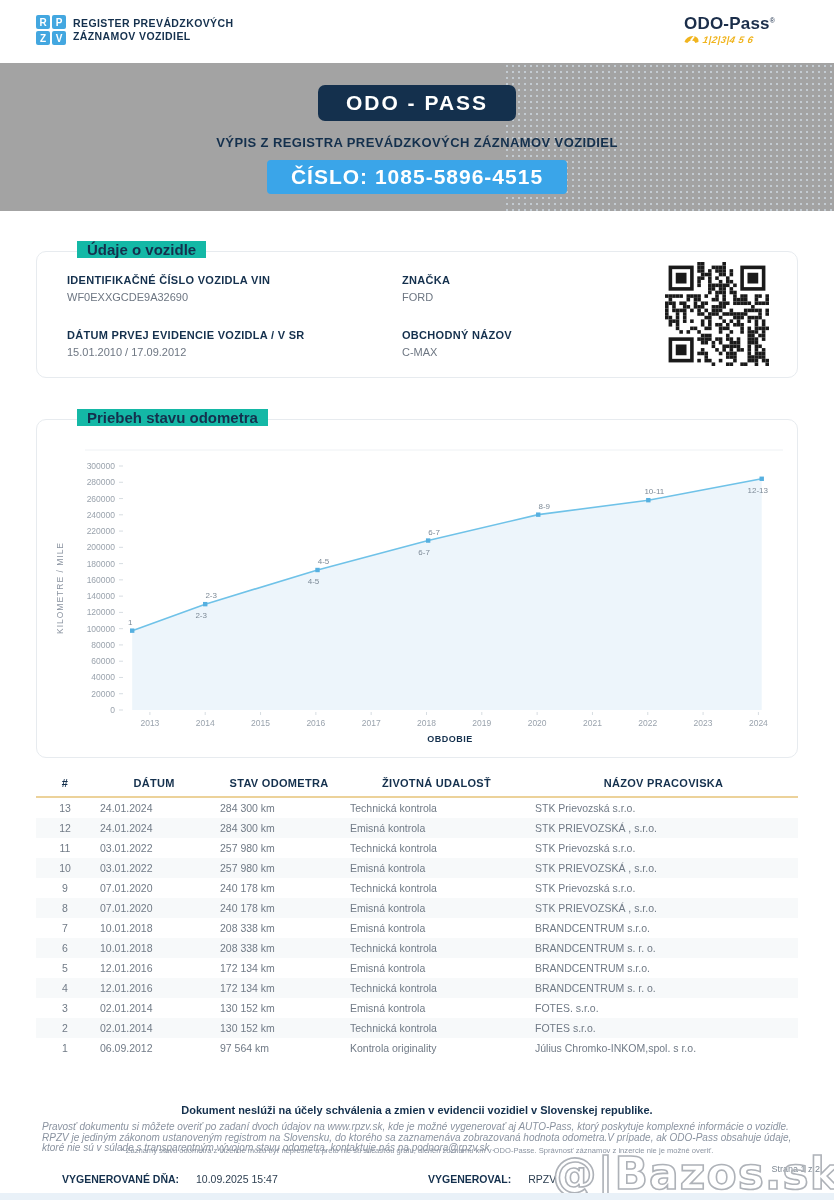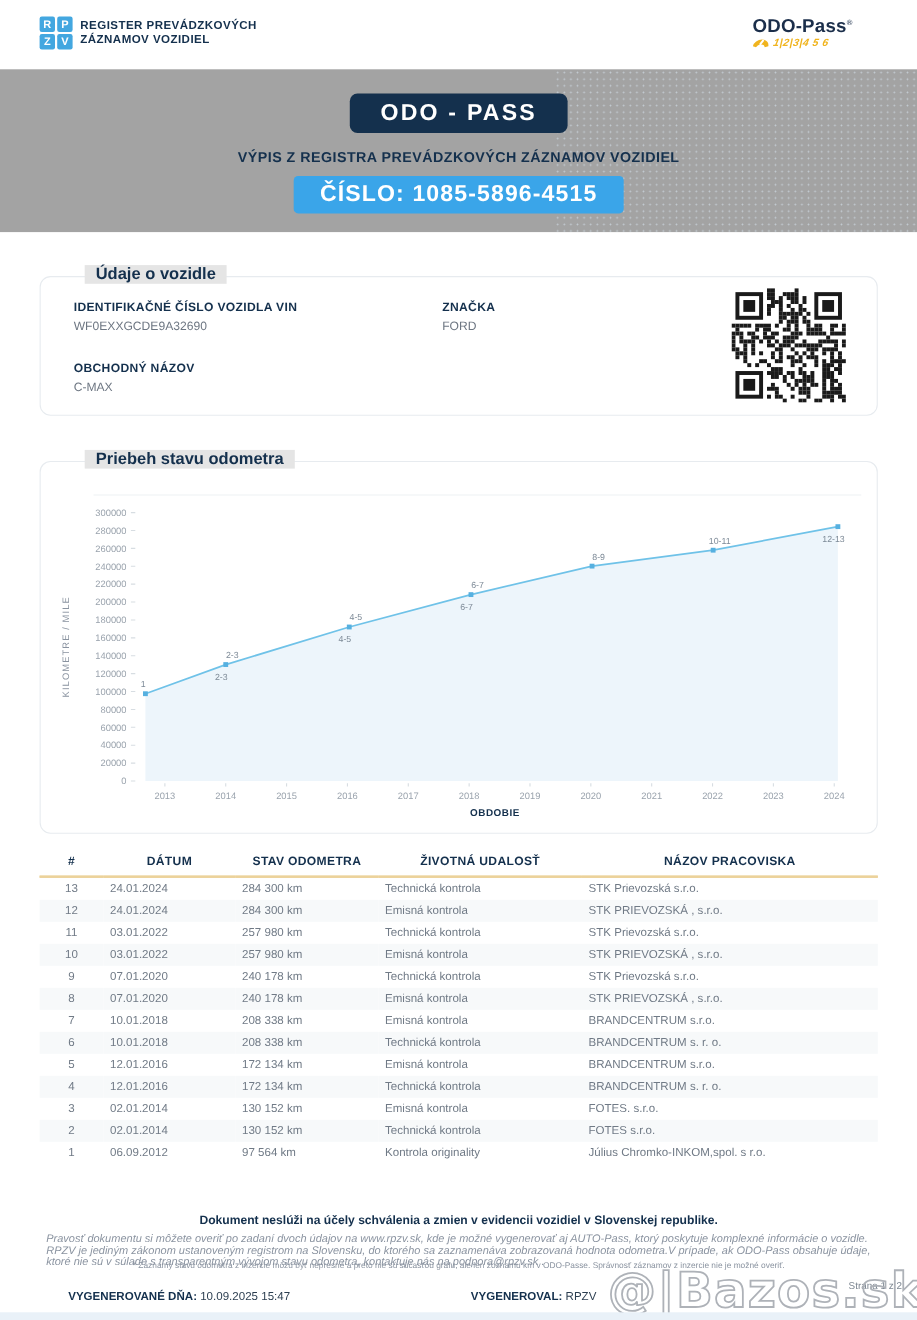--- a/index.html
+++ b/index.html
@@ -27,21 +27,21 @@
   .hero-inner{position:absolute;left:0;top:0;width:834px;height:148px;
     display:flex;flex-direction:column;align-items:center;}
   .hero-badge{margin-top:22px;background:#14304d;color:#fff;border-radius:7px;
     padding:6px 28px;font-size:21px;font-weight:bold;letter-spacing:2px;}
   .hero-subtitle{margin-top:14px;font-size:13px;font-weight:bold;color:#14304d;letter-spacing:.4px;}
   .hero-number{margin-top:10px;background:#3aa5e9;color:#fff;border-radius:4px;
     padding:5px 24px;font-size:21px;font-weight:bold;letter-spacing:1px;}
 
   
   .card{position:absolute;left:36px;width:762px;border:1px solid #e7ebef;border-radius:10px;background:#fff;}
-  .card-legend{position:absolute;top:-11px;left:40px;background:#e5e5e5;padding:0 10px;
+  .card-legend{position:absolute;top:-11px;left:40px;background:#14b8a6;padding:0 10px;
     font-size:15px;font-weight:bold;color:#14304d;}
   .vehicle-card{top:251px;height:127px;}
   .vehicle-grid{position:absolute;left:30px;top:22px;width:600px;
     display:grid;grid-template-columns:335px 265px;row-gap:26px;}
   .field-label{font-size:11px;font-weight:bold;color:#14304d;letter-spacing:.3px;}
   .field-value{font-size:11px;color:#6d7682;margin-top:5px;}
   .qr{position:absolute;right:28px;top:10px;width:104px;height:104px;}
 
   .chart-card{top:419px;height:339px;}
   .chart-wrap{position:absolute;left:12px;top:24px;}
@@ -62,21 +62,21 @@
   .disclaimer-bold{position:absolute;left:0;top:1104px;width:834px;text-align:center;
     font-size:11px;font-weight:bold;color:#14304d;}
   .disclaimer-small{position:absolute;left:42px;top:1122px;width:750px;text-align:left;
     font-size:10px;line-height:10.5px;color:#8a93a0;font-style:italic;}
   .disclaimer-small2{position:absolute;left:42px;top:1146px;width:750px;text-align:center;
     font-size:7.6px;color:#8a93a0;}
   .genrow{position:absolute;left:0;top:1173px;width:834px;font-size:10.5px;color:#14304d;}
   .gen-label{font-weight:bold;}
   .gen-left{position:absolute;left:62px;top:0;}
   .gen-mid{position:absolute;left:428px;top:0;}
-  .gen-val{color:#2c3e50;text-align:right;}
+  .gen-val{color:#2c3e50;margin-left:14px;text-align:right;}
   .page-num{position:absolute;right:14px;top:1164px;font-size:9px;color:#7d8792;}
   .watermark{position:absolute;right:-6px;top:1148px;font-size:44px;font-weight:bold;
     color:rgba(255,255,255,0);-webkit-text-stroke:1.6px #aeb2b8;letter-spacing:1px;
     font-family:"DejaVu Sans",sans-serif;white-space:nowrap;}
   .bottom-strip{position:absolute;left:0;bottom:0;width:834px;height:7px;background:#e9f1f8;}
 
   svg text{font-family:"Liberation Sans","DejaVu Sans",sans-serif;}
 </style>
 </head>
 <body>
@@ -122,20 +122,24 @@
   <div class="card vehicle-card">
     <div class="card-legend">Údaje o vozidle</div>
     <div class="vehicle-grid">
       <div>
         <div class="field-label">IDENTIFIKAČNÉ ČÍSLO VOZIDLA VIN</div>
         <div class="field-value">WF0EXXGCDE9A32690</div>
       </div>
       <div>
         <div class="field-label">ZNAČKA</div>
         <div class="field-value">FORD</div>
+      </div>
+      <div>
+        <div class="field-label">DÁTUM PRVEJ EVIDENCIE VOZIDLA / V SR</div>
+        <div class="field-value">15.01.2010 / 17.09.2012</div>
       </div>
       <div>
         <div class="field-label">OBCHODNÝ NÁZOV</div>
         <div class="field-value">C-MAX</div>
       </div>
     </div>
     <svg class="qr" id="qr-svg" viewBox="0 0 29 29">
         <rect x="0" y="0" width="29" height="29" fill="#fff"></rect>
         <rect x="0" y="9" width="1" height="1" fill="#1a1a1a"></rect>
         <rect x="0" y="11" width="1" height="1" fill="#1a1a1a"></rect>

